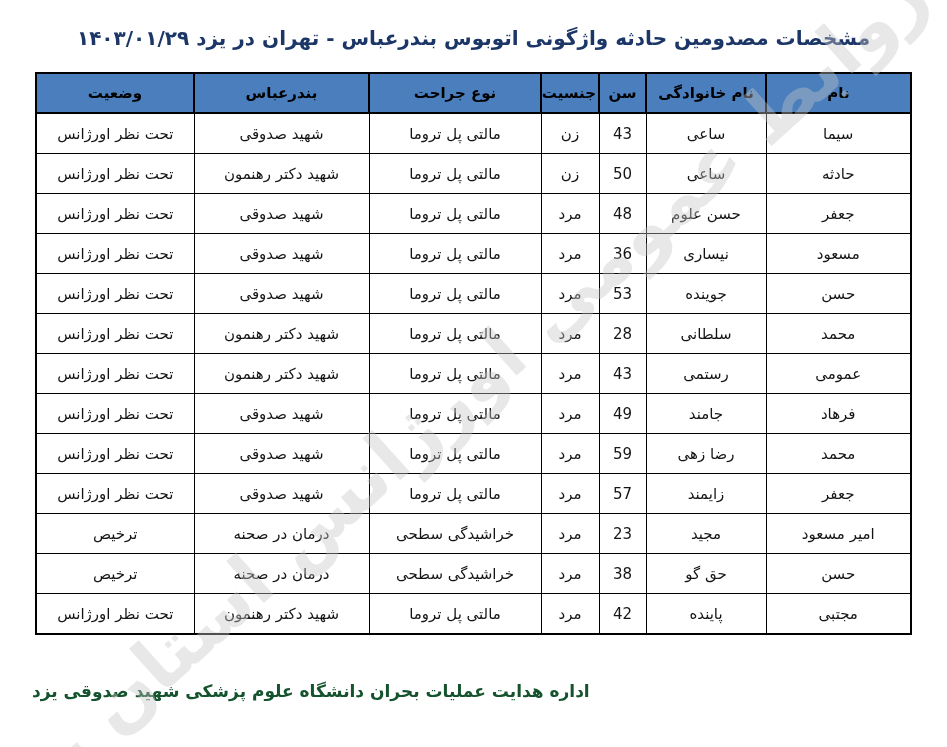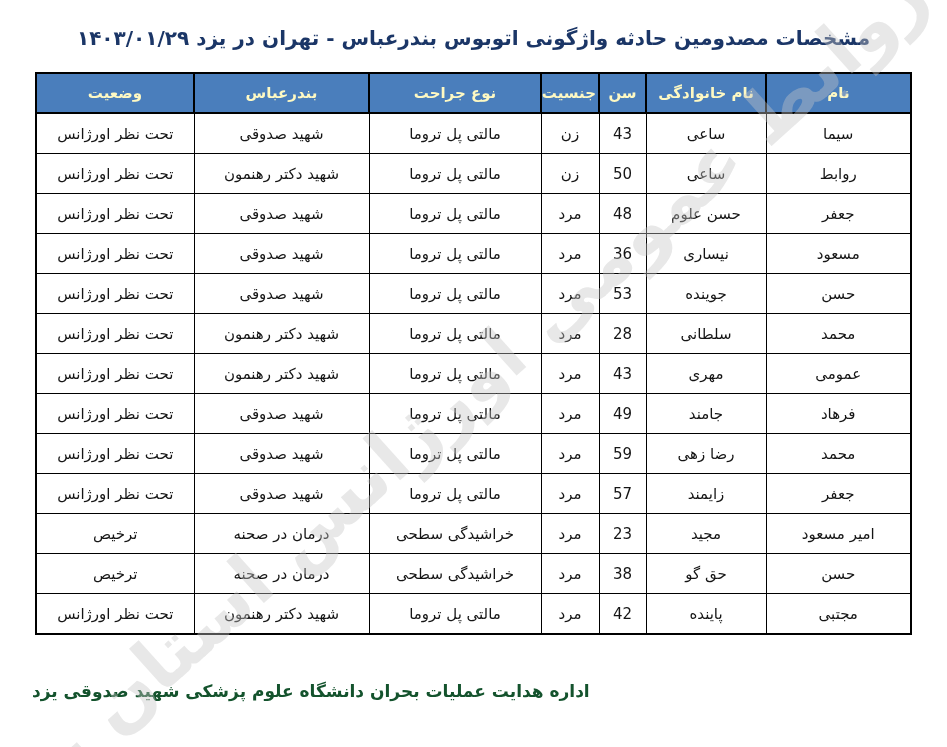--- a/index.html
+++ b/index.html
@@ -27,21 +27,21 @@
   .injured-table {
     border-collapse: collapse;
     margin: 22px 35px 0 37px;
     width: 875px;
     border: 2.5px solid #000;
     table-layout: fixed;
     background: transparent;
   }
   .injured-table th {
     background: #4a7ebc;
-    color: #fef9c3;
+    color: #000000;
     font-size: 15px;
     font-weight: bold;
     border: 2.5px solid #000;
     height: 38px;
     text-align: center;
     padding: 0 2px;
   }
   .injured-table td {
     border: 1.5px solid #000;
     height: 39px;
@@ -106,21 +106,21 @@
         <tr>
     <td>سیما</td>
     <td>ساعی</td>
     <td>43</td>
     <td>زن</td>
     <td>مالتی پل تروما</td>
     <td>شهید صدوقی</td>
     <td>تحت نظر اورژانس</td>
   </tr>
         <tr>
-    <td>روابط</td>
+    <td>حادثه</td>
     <td>ساعی</td>
     <td>50</td>
     <td>زن</td>
     <td>مالتی پل تروما</td>
     <td>شهید دکتر رهنمون</td>
     <td>تحت نظر اورژانس</td>
   </tr>
         <tr>
     <td>جعفر</td>
     <td>حسن علوم</td>
@@ -152,21 +152,21 @@
     <td>محمد</td>
     <td>سلطانی</td>
     <td>28</td>
     <td>مرد</td>
     <td>مالتی پل تروما</td>
     <td>شهید دکتر رهنمون</td>
     <td>تحت نظر اورژانس</td>
   </tr>
         <tr>
     <td>عمومی</td>
-    <td>مهری</td>
+    <td>رستمی</td>
     <td>43</td>
     <td>مرد</td>
     <td>مالتی پل تروما</td>
     <td>شهید دکتر رهنمون</td>
     <td>تحت نظر اورژانس</td>
   </tr>
         <tr>
     <td>فرهاد</td>
     <td>جامند</td>
     <td>49</td>

